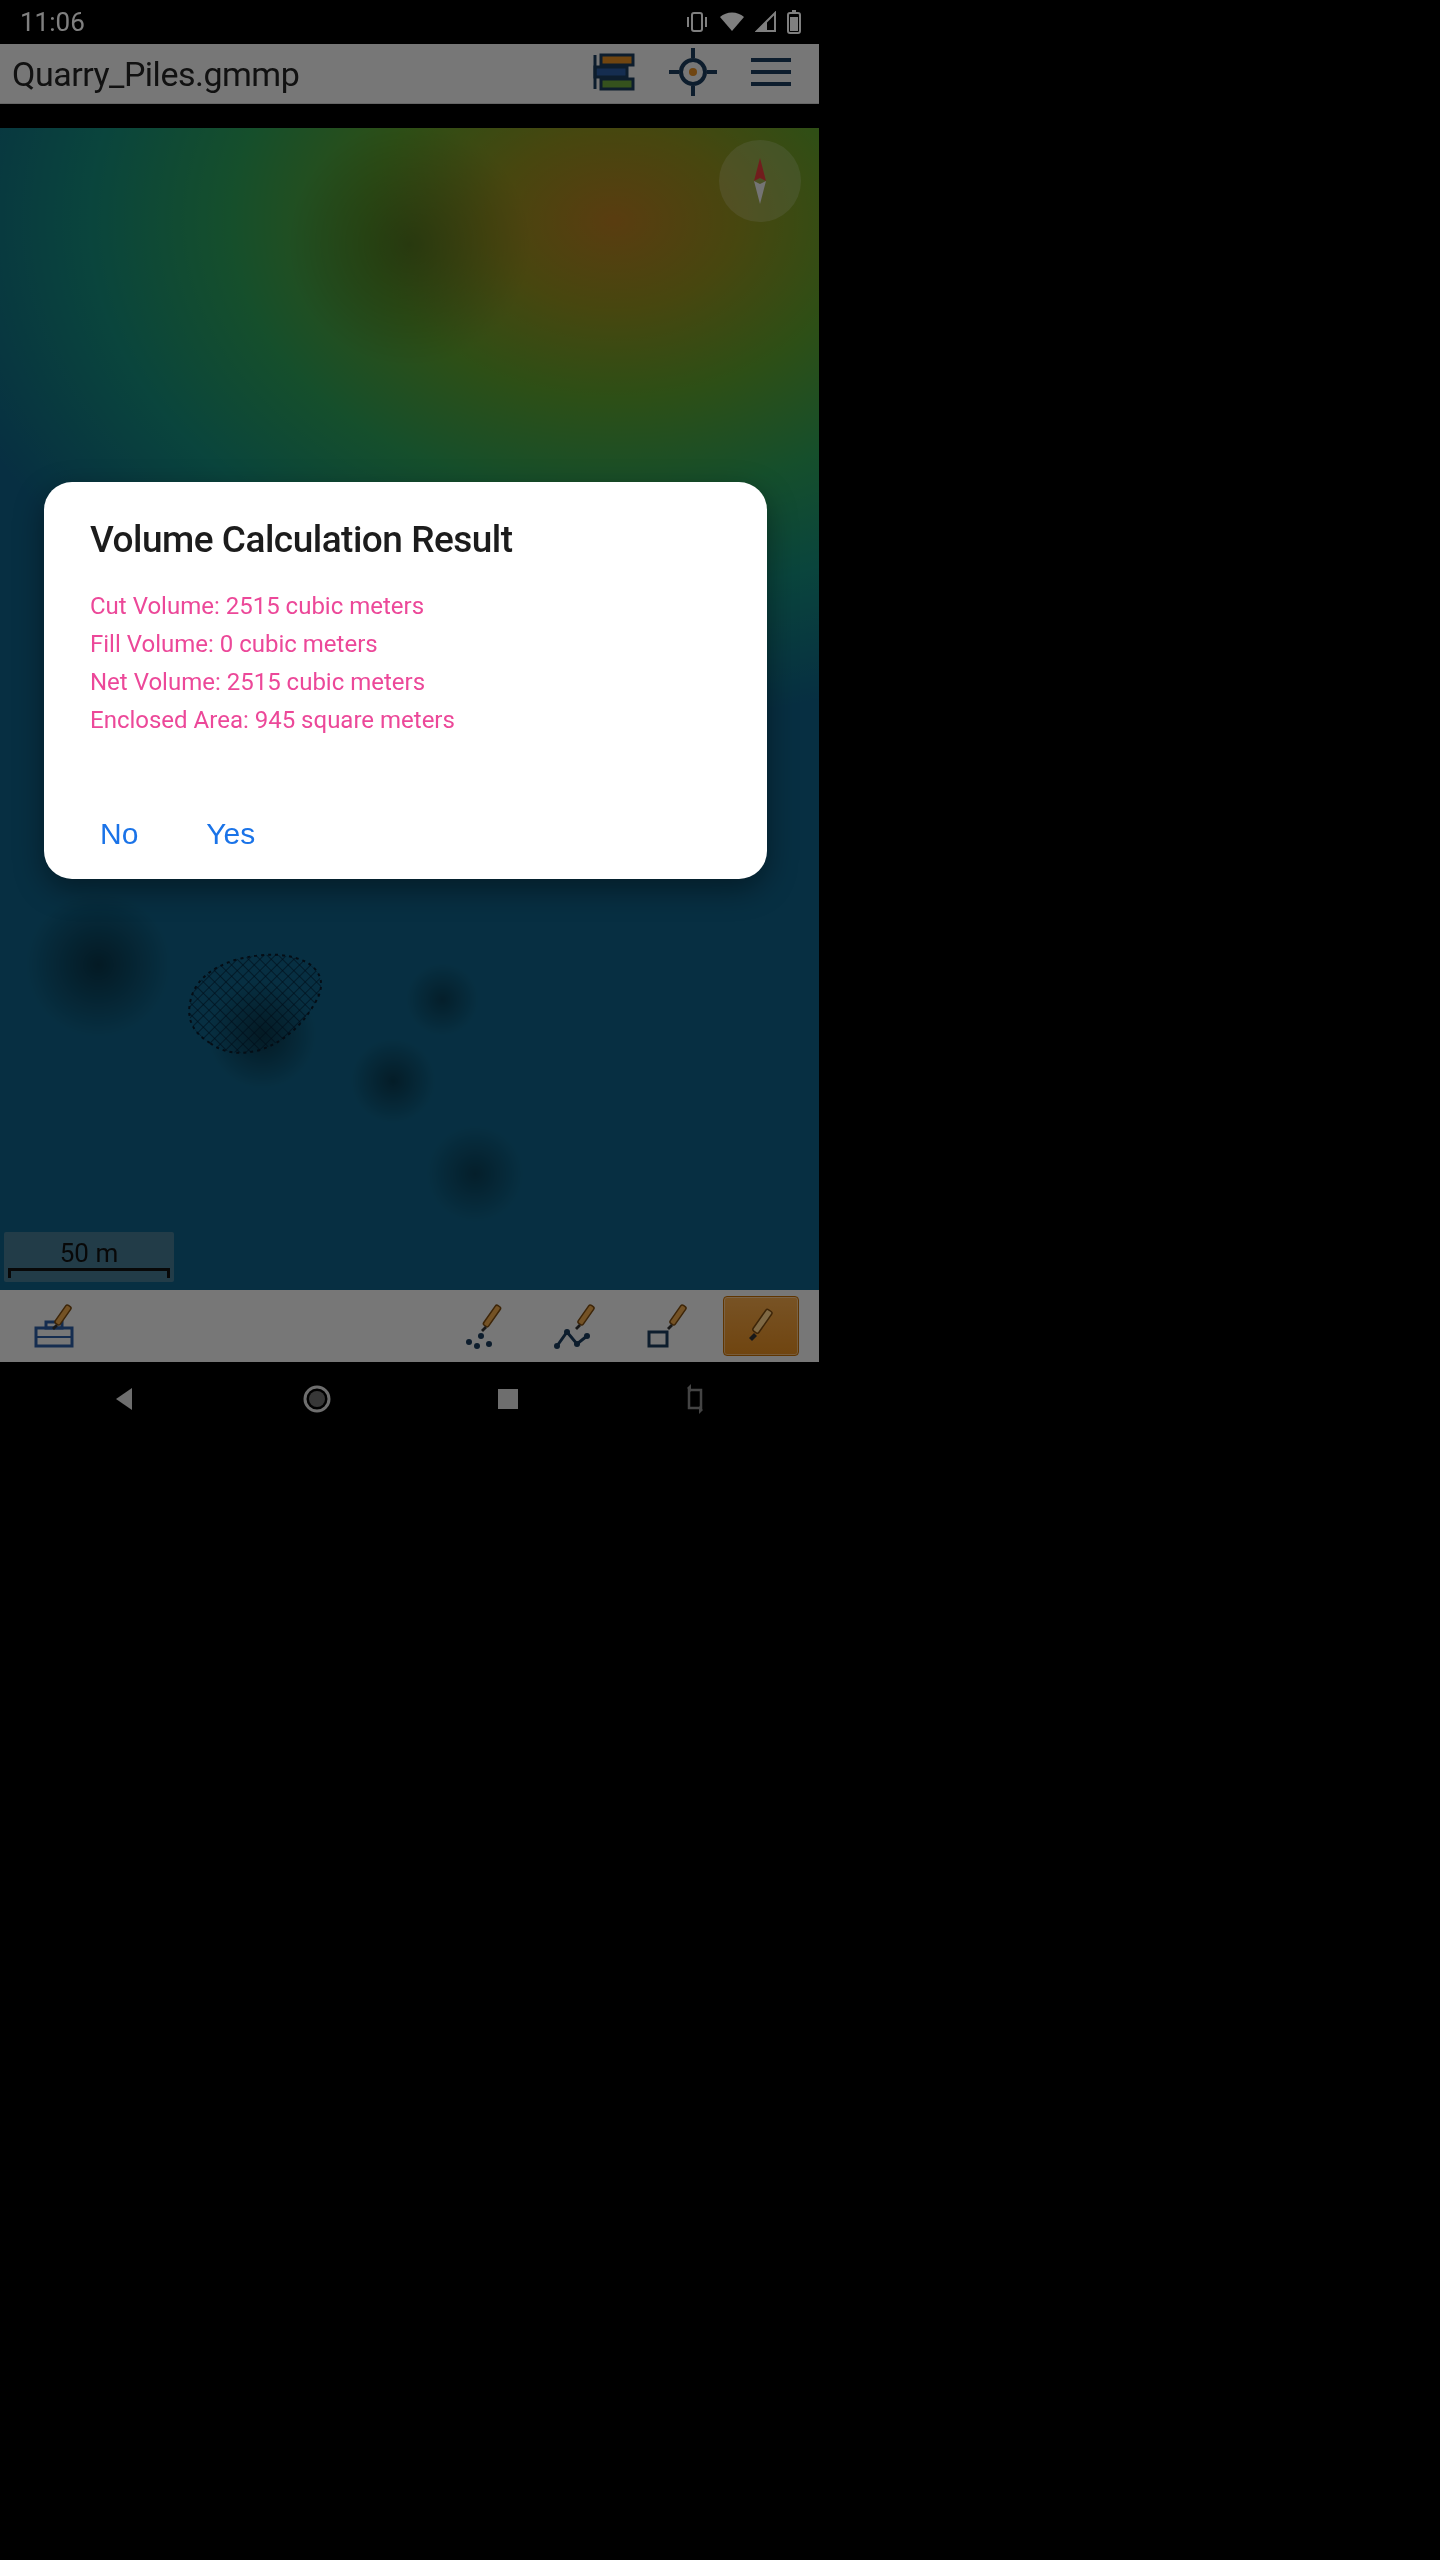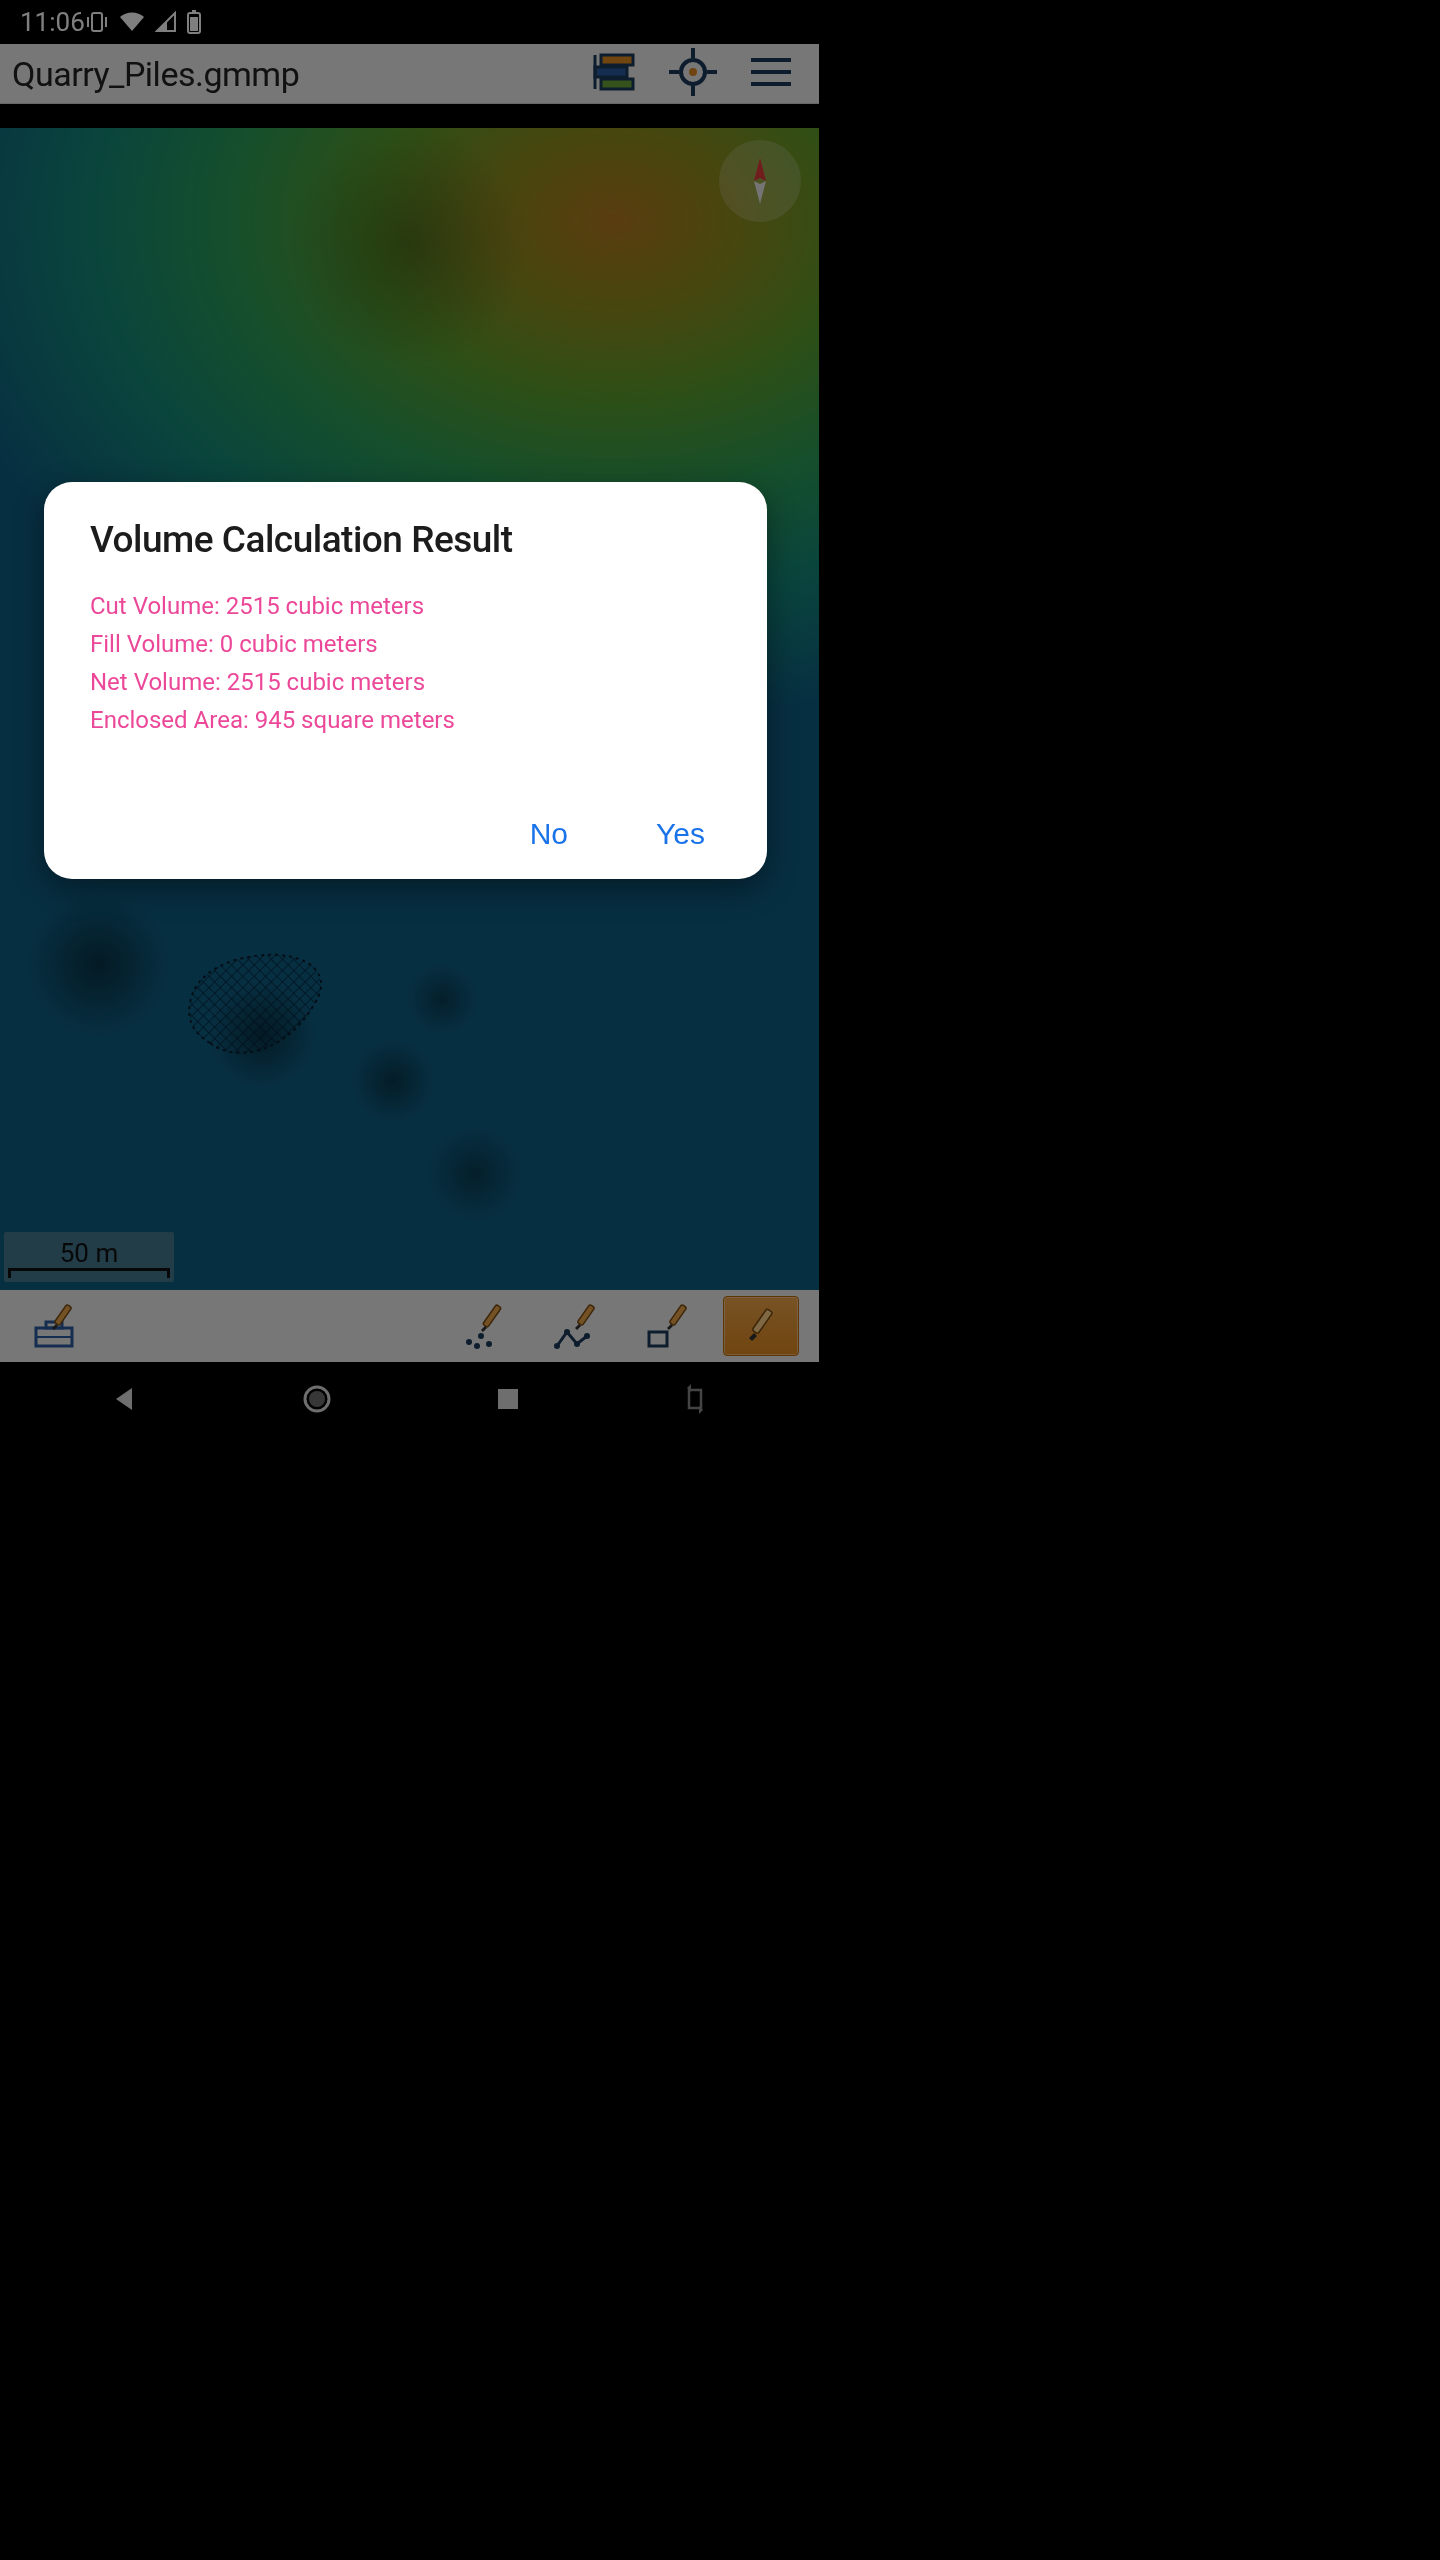--- a/index.html
+++ b/index.html
@@ -19,20 +19,21 @@
 
   
   .statusbar {
     position: absolute;
     top: 0; left: 0; right: 0;
     height: 44px;
     background: #000;
     color: #fff;
     display: flex;
     align-items: center;
+    justify-content: space-between;
     padding: 0 18px 0 20px;
     font-size: 26px;
   }
   .status-right { display: flex; align-items: center; gap: 10px; }
   .status-right svg { display:block; }
 
   
   .appbar {
     position: absolute;
     top: 44px; left: 0; right: 0;
@@ -136,22 +137,21 @@
   }
   .dialog-body {
     font-size: 24px;
     line-height: 38px;
     color: #ec4899;
   }
   .dialog-body p { margin: 0; }
   .dialog-body .gap { height: 38px; }
   .dialog-actions {
     display: flex;
-    justify-content: flex-end;
-    gap: 68px;
+    gap: 48px;
     margin-top: 34px;
     padding-right: 6px;
   }
   .dialog-actions button {
     background: none; border: none;
     font-size: 30px;
     font-weight: 500;
     color: #1a73e8;
     cursor: pointer;
     padding: 6px 10px;

